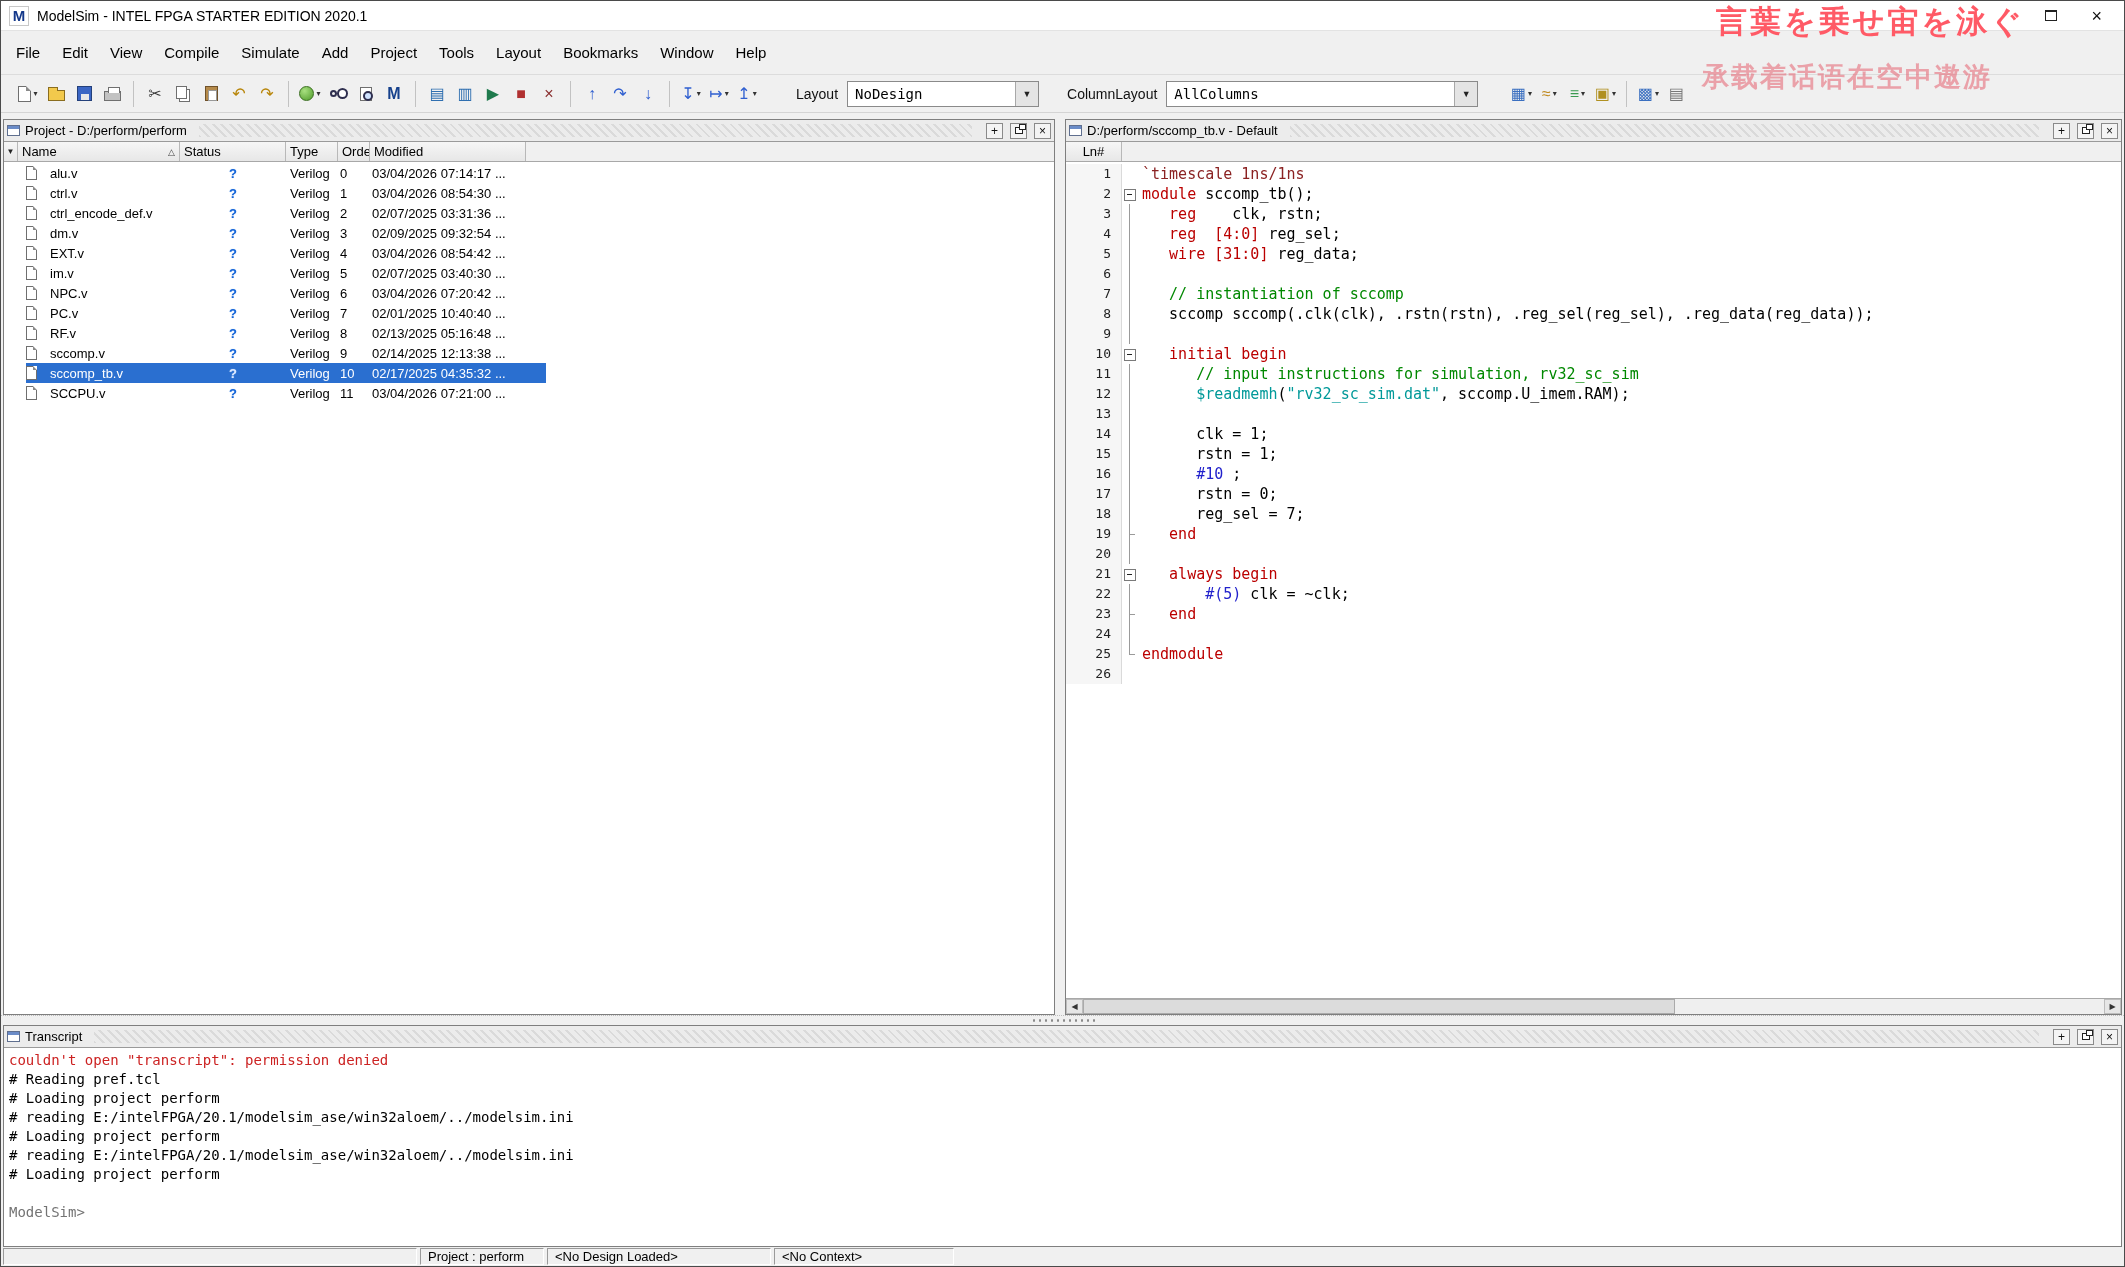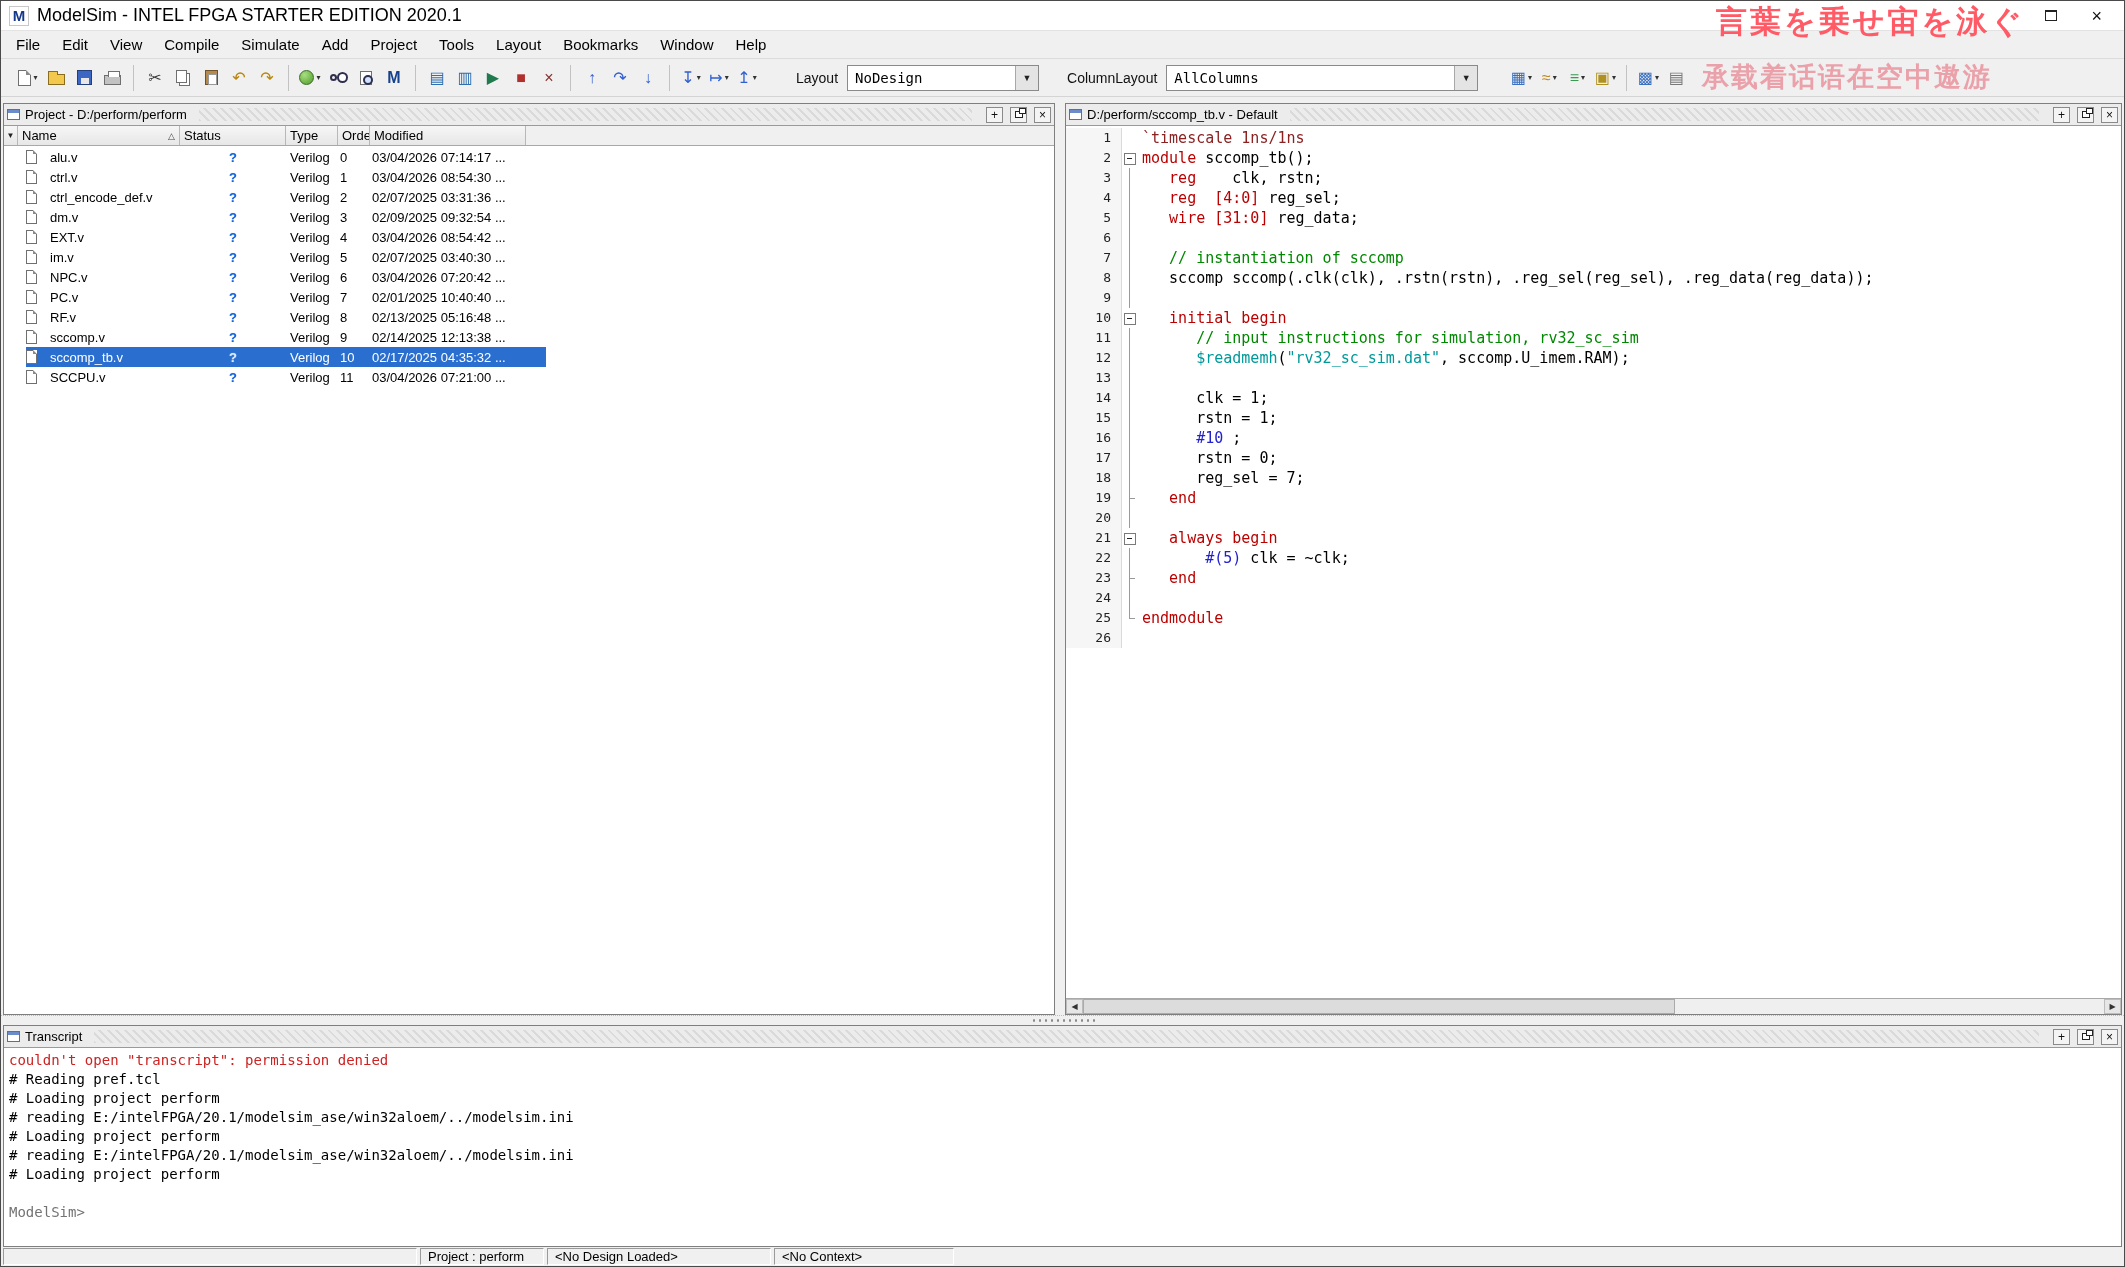--- a/index.html
+++ b/index.html
@@ -3,27 +3,27 @@
 <meta charset="utf-8">
 <style>
   *{box-sizing:border-box;margin:0;padding:0}
   html,body{width:2125px;height:1267px;overflow:hidden}
   body{font-family:"Liberation Sans",sans-serif;background:#cfcfcf;position:relative;font-size:14px;color:#000}
   .app{width:2125px;height:1267px;display:flex;flex-direction:column;border:1px solid #4a4a4a;background:#f0f0f0;position:relative}
 
   
   .titlebar{height:30px;background:#ffffff;display:flex;align-items:center;padding:0 8px;gap:8px;border-bottom:1px solid #e3e3e3}
   .app-icon{width:20px;height:20px;display:flex;align-items:center;justify-content:center;font-weight:bold;font-size:15px;color:#14388a;border:1px solid #c8c8c8;background:#fff}
-  .title{font-size:18px}
+  .title{font-size:14px}
   .win-controls{margin-left:auto;display:flex;gap:34px;align-items:center;padding-right:14px}
   .max-ic{width:12px;height:11px;border:1px solid #222;border-top-width:2px}
   .wc-close{font-size:18px;line-height:1;color:#111}
 
   
-  .menubar{height:28px;display:flex;align-items:center;padding-left:4px;background:#f0f0f0;border-bottom:1px solid #dcdcdc}
+  .menubar{height:44px;display:flex;align-items:center;padding-left:4px;background:#f0f0f0;border-bottom:1px solid #dcdcdc}
   .menu-item{padding:4px 11px;font-size:15px;cursor:default}
 
   
   .toolbar{height:38px;display:flex;align-items:center;padding:0 6px;background:#f0f0f0;border-bottom:1px solid #d4d4d4}
   .tb-groups{display:flex;align-items:center}
   .tb-group{display:flex;align-items:center;padding:0 7px}
   .tb-group + .tb-group{border-left:1px solid #c2c2c2}
   .tb-btn{min-width:26px;height:26px;display:flex;align-items:center;justify-content:center;margin:0 1px;position:relative}
   .tb-ic{font-size:16px;line-height:1}
   .tb-caret{font-size:8px;color:#333;margin-left:2px}
@@ -498,20 +498,24 @@
       <div class="phead">
         <span class="win-mini-icon"></span>
         <span class="phead-title">D:/perform/sccomp_tb.v - Default</span>
         <span class="phead-grip"></span>
         <span class="pbtn">+</span>
         <span class="pbtn">
             <span class="dock-ic"></span>
           </span>
         <span class="pbtn">×</span>
       </div>
+      <div class="lnrow">
+        <div class="ln-h">Ln#</div>
+        <div class="lnrow-fill"></div>
+      </div>
       <div class="code-area">
           <div class="code-line">
             <div class="cl-num">1</div>
             <div class="cl-fold"></div>
             <div class="cl-text"><span class="sg-d">`timescale 1ns/1ns</span></div>
           </div>
           <div class="code-line">
             <div class="cl-num">2</div>
             <div class="cl-fold f-start"></div>
             <div class="cl-text"><span class="sg-k">module</span><span class="sg-p"> sccomp_tb();</span></div>

